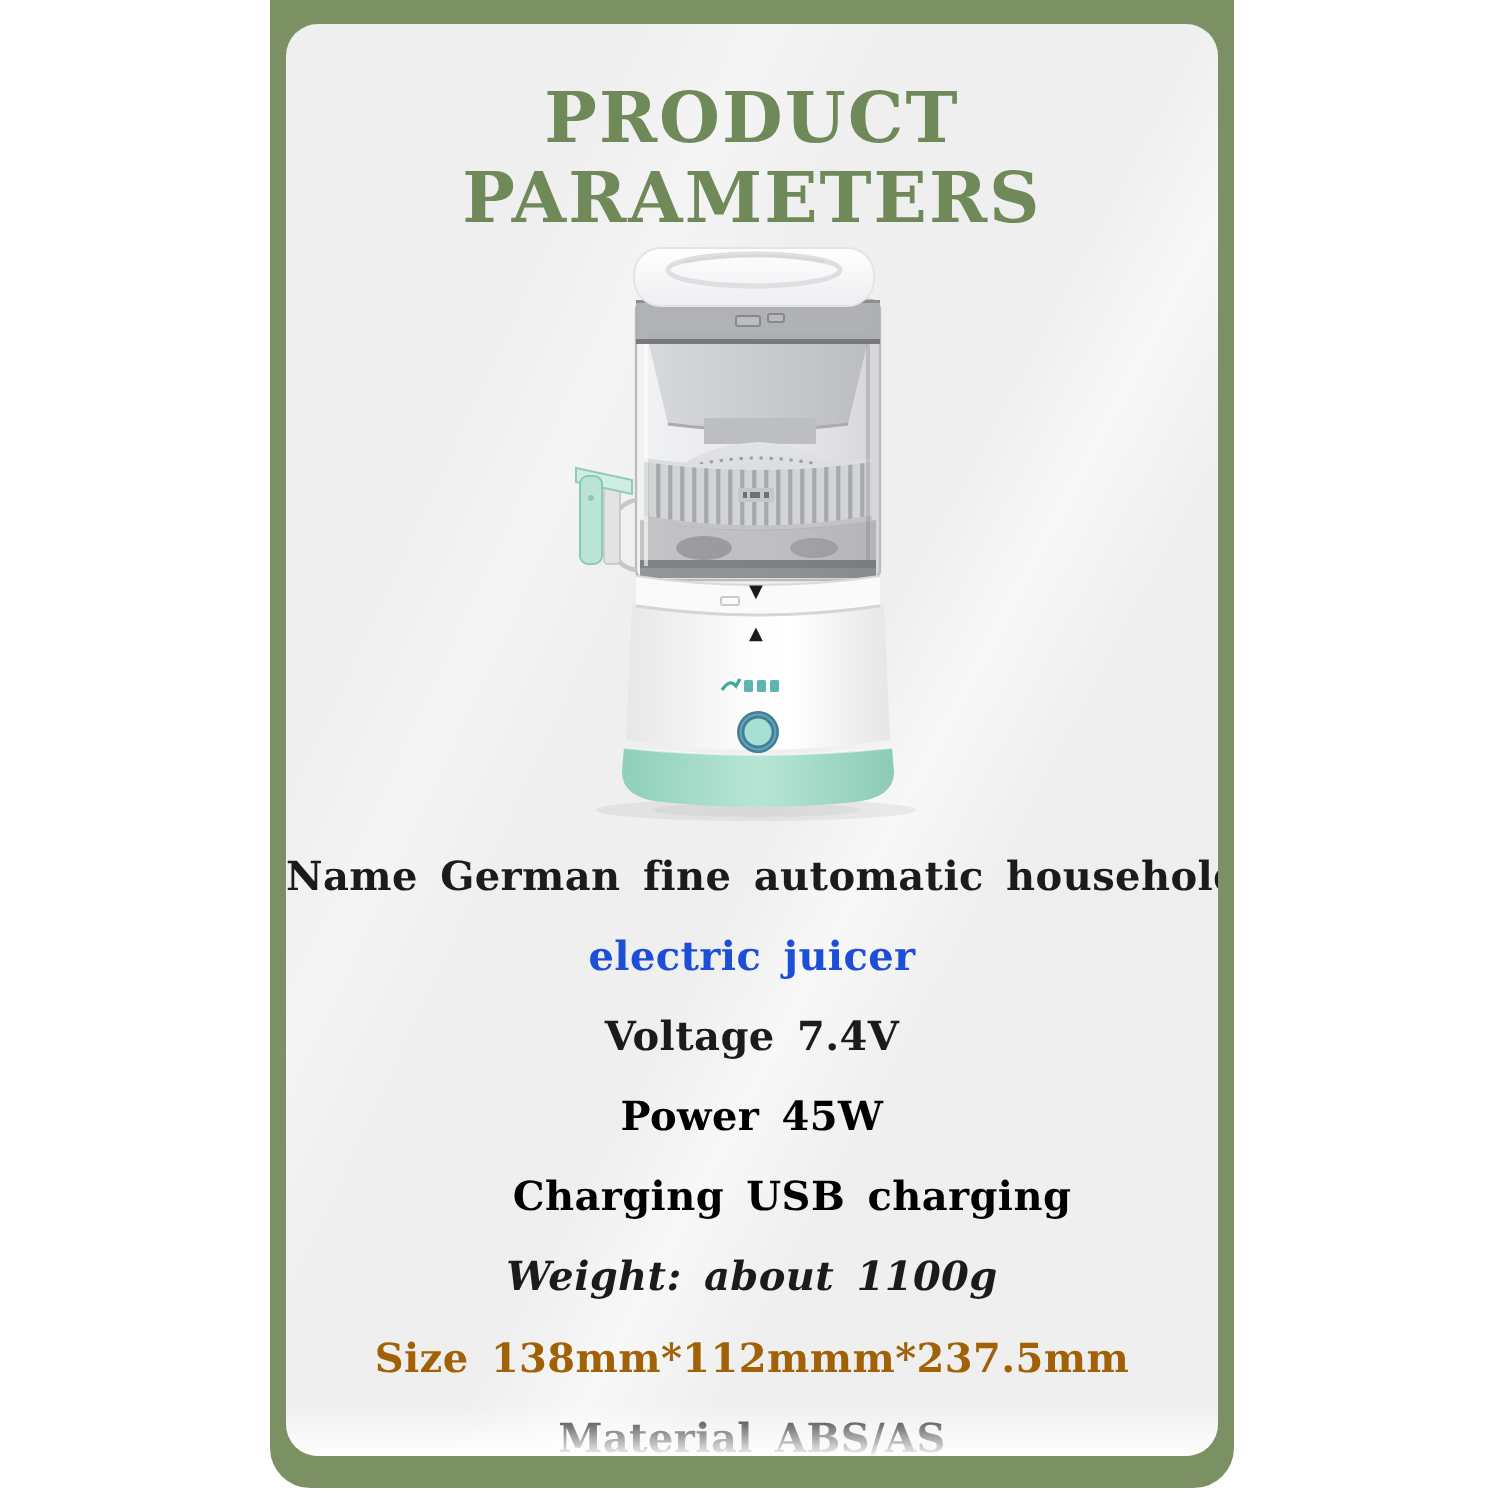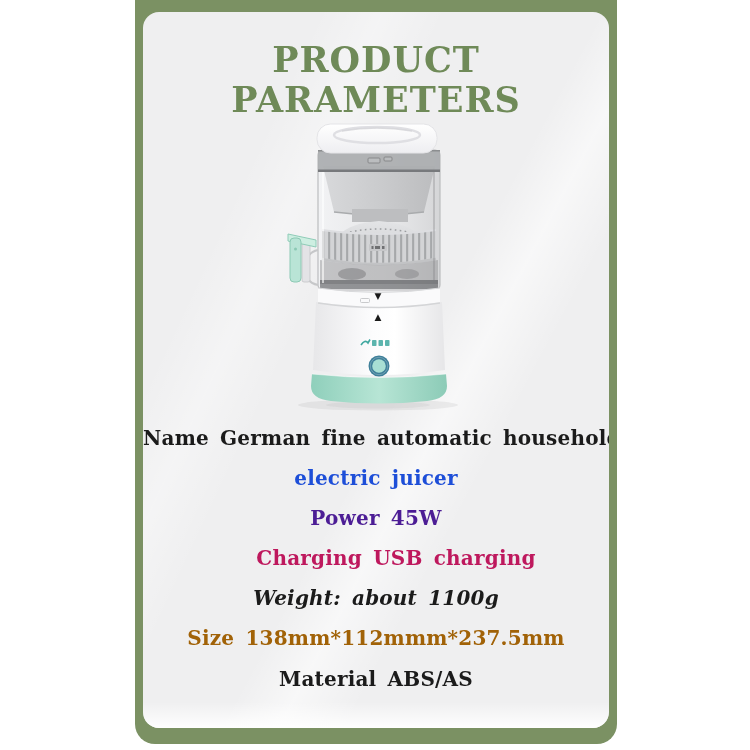--- a/index.html
+++ b/index.html
@@ -144,22 +144,23 @@
           <rect x="30" y="134" width="8" height="40" rx="2" fill="#e3e3e6" stroke="#c3c4c6" stroke-width="0.8"></rect>
           <path d="M16,126 L44,132 L44,139 L16,133 Z" fill="#cdeee1" stroke="#8fccb8" stroke-width="1"></path>
           <rect x="18" y="130" width="11" height="44" rx="4" fill="#b9e4d6" stroke="#8cc9b4" stroke-width="1"></rect>
           <circle cx="23.5" cy="141" r="1.5" fill="#8cc9b4"></circle>
         </svg>
       </div>
 
       <div class="params">
         <div class="param-line" style="color: rgb(27, 27, 27);">Name German fine automatic household</div>
         <div class="param-line" style="color: #1d4ed8;">electric juicer</div>
-        <div class="param-line" style="color: #4c1d95;">Power 45W</div>
-        <div class="param-line" style="color: #be185d; padding-left: 40px;">Charging USB charging</div>
+        <div class="param-line" style="color: rgb(27, 27, 27);">Voltage 7.4V</div>
+        <div class="param-line" style="color: #000000;">Power 45W</div>
+        <div class="param-line" style="color: #000000; padding-left: 40px;">Charging USB charging</div>
         <div class="param-line" style="color: rgb(27, 27, 27); font-style: italic;">Weight: about 1100g</div>
         <div class="param-line" style="color: #a16207;">Size 138mm*112mmm*237.5mm</div>
         <div class="param-line" style="color: rgb(27, 27, 27);">Material ABS/AS</div>
       </div>
 
     </div>
   </div>
 </div>
 
 </body></html>

